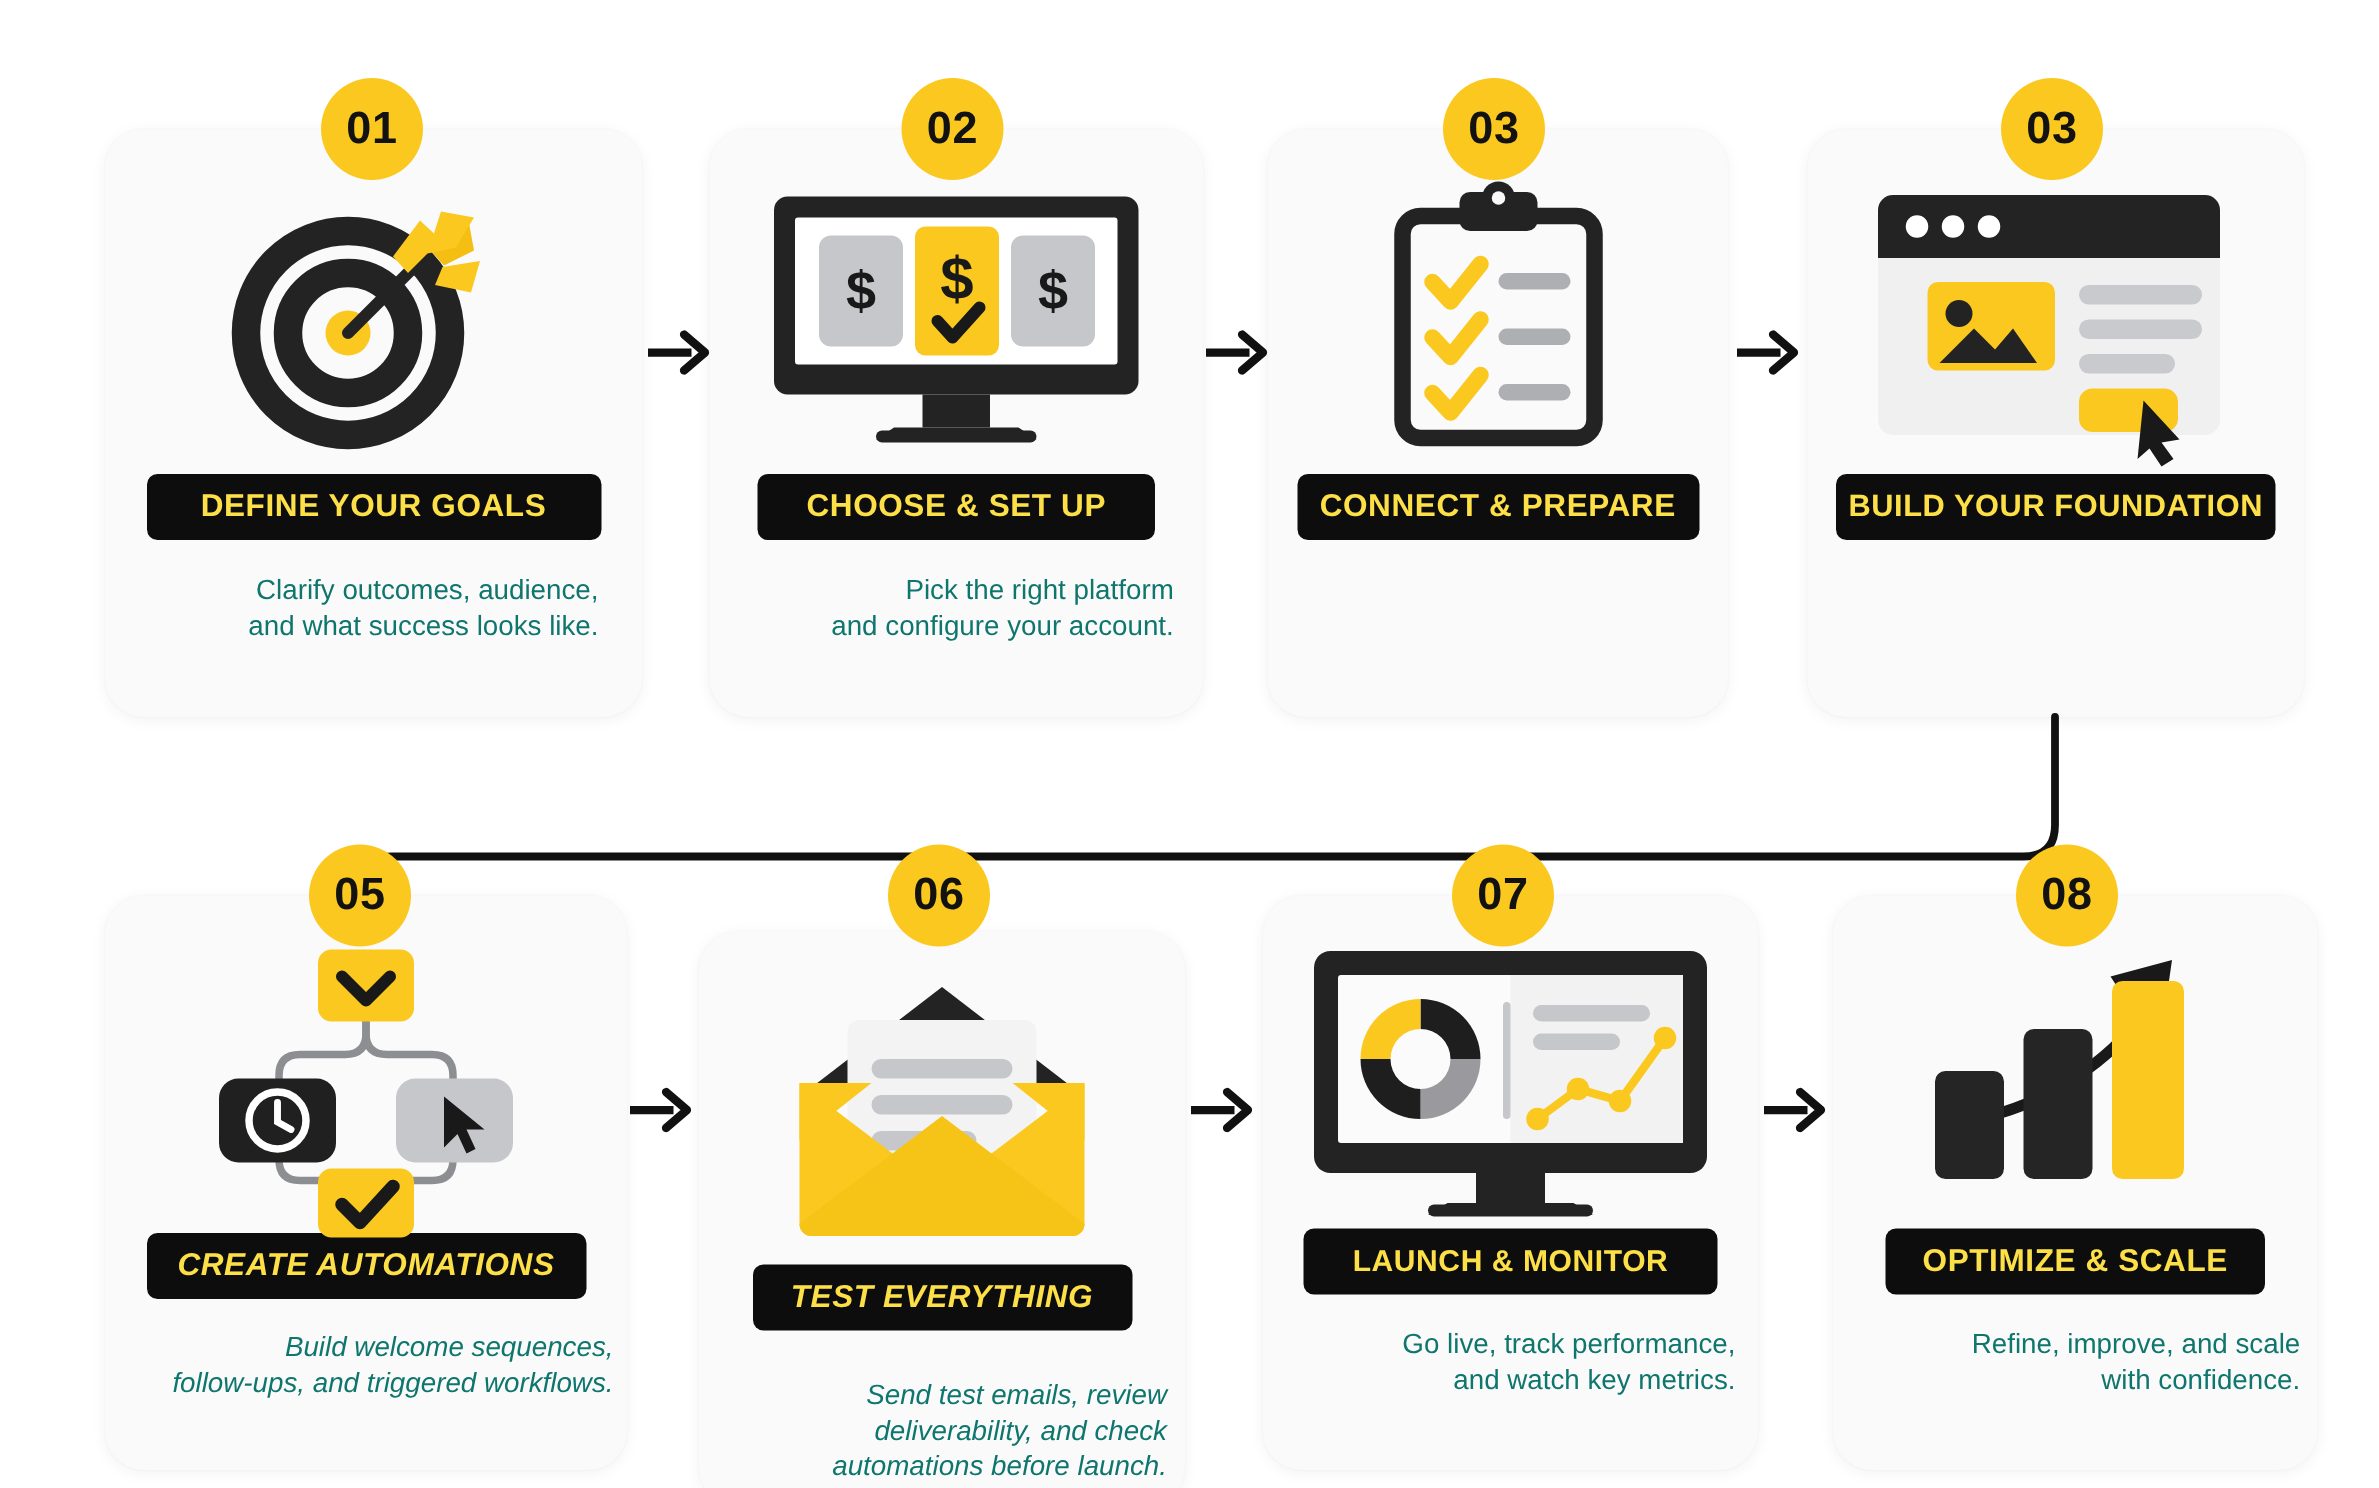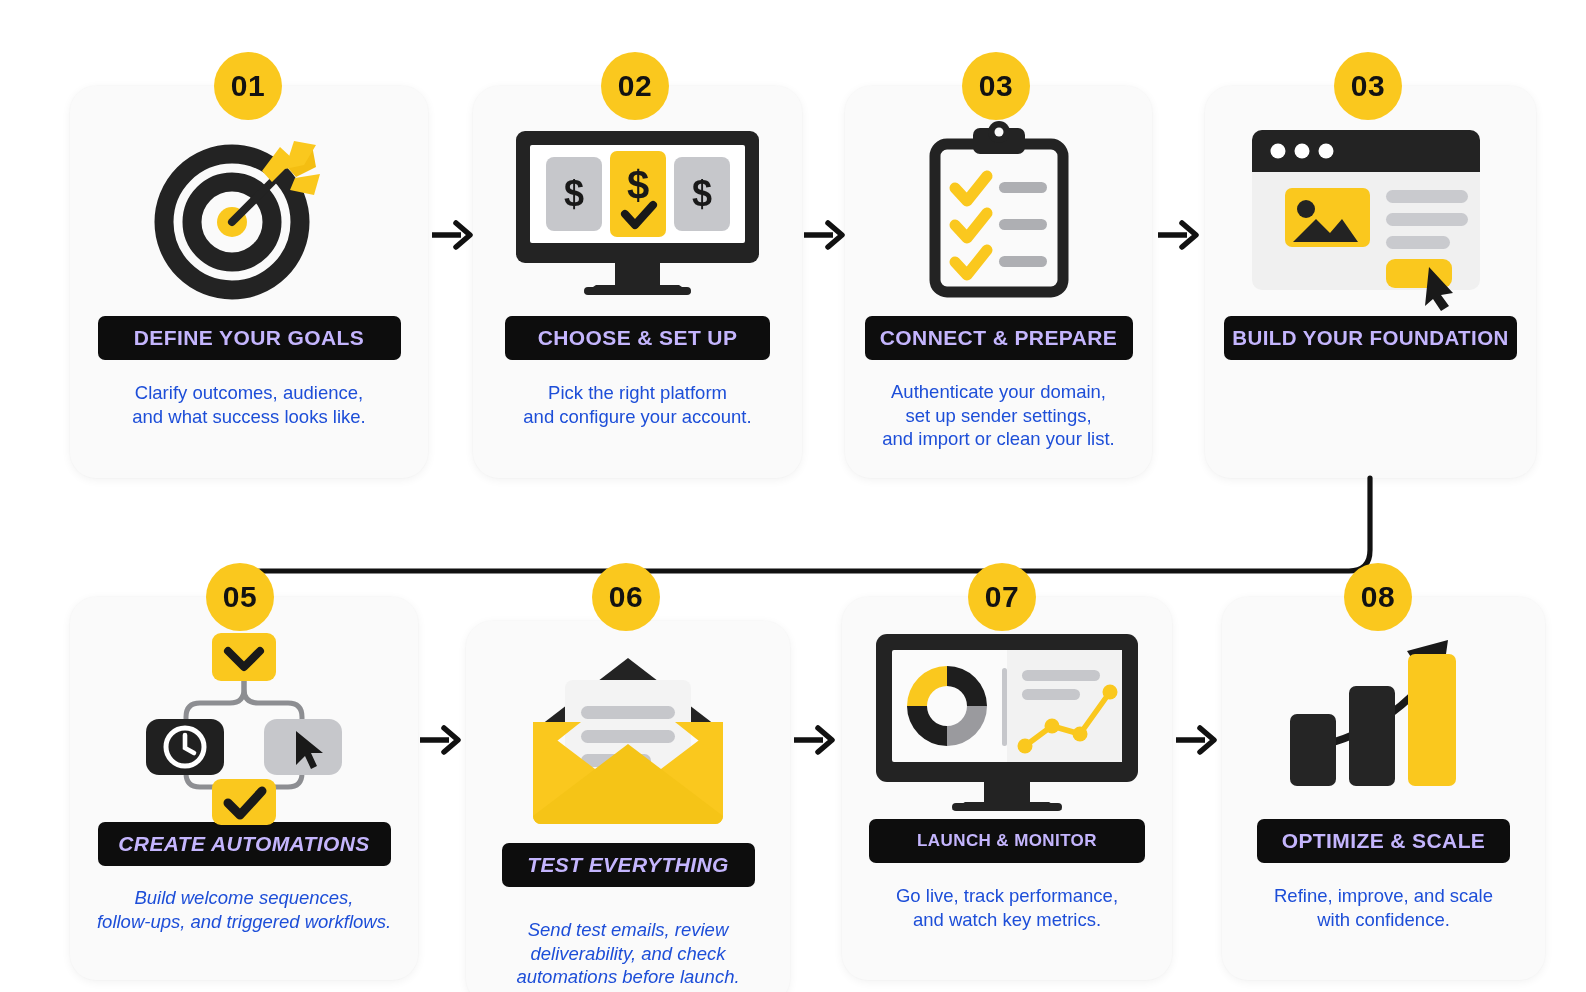--- a/index.html
+++ b/index.html
@@ -21,31 +21,31 @@
     flex-direction: column;
     align-items: center;
   }
   .icon-area {
     width: 100%;
     display: flex; align-items: center; justify-content: center;
     position: relative;
   }
   .label-bar {
     background: #0D0D0D;
-    color: #c4b5fd;
+    color: #fde047;
     border-radius: 7px;
     font-weight: bold;
     letter-spacing: 0.4px;
     text-align: center;
     white-space: nowrap;
     display: flex; align-items: center; justify-content: center;
   }
   .desc {
-    color: #1d4ed8;
-    text-align: center;
+    color: #0f766e;
+    text-align: right;
     font-size: 18.5px;
     line-height: 23.5px;
     white-space: pre-line;
   }
 
   
   .badge {
     position: absolute;
     width: 68px; height: 68px;
     border-radius: 50%;
@@ -151,23 +151,20 @@
         <rect x="80" y="60" width="48" height="11" rx="5.5" fill="#AEAFB3"></rect>
         <path d="M36 103 L48 116 L68 91" fill="none" stroke="#FAC81E" stroke-width="11" stroke-linecap="round" stroke-linejoin="round"></path>
         <rect x="80" y="97" width="48" height="11" rx="5.5" fill="#AEAFB3"></rect>
         <path d="M36 140 L48 153 L68 128" fill="none" stroke="#FAC81E" stroke-width="11" stroke-linecap="round" stroke-linejoin="round"></path>
         <rect x="80" y="134" width="48" height="11" rx="5.5" fill="#AEAFB3"></rect>
       </svg>
     </div>
     <div class="label-bar" style="width:268px; height:44px; font-size:21px; margin-top:4px;">
       <span>CONNECT &amp; PREPARE</span>
     </div>
-    <div class="desc" style="margin-top:20px; width:290px;">Authenticate your domain,
-set up sender settings,
-and import or clean your list.</div>
   </div>
 
   <div class="arrow" style="left:1156px; top:218px;">
     <svg width="44" height="34" viewBox="0 0 44 34">
       <path d="M2 17 H31" stroke="#111" stroke-width="5.5"></path>
       <path d="M26 5 L40 17 L26 29" fill="none" stroke="#111" stroke-width="5.5" stroke-linecap="round" stroke-linejoin="round"></path>
     </svg>
   </div>
 
   <div class="badge" style="left:1334px; top:52px;">
@@ -305,21 +302,21 @@
         <circle cx="153" cy="116" r="7.5" fill="#FAC81E"></circle>
         <circle cx="180" cy="96" r="7.5" fill="#FAC81E"></circle>
         <circle cx="208" cy="104" r="7.5" fill="#FAC81E"></circle>
         <circle cx="238" cy="62" r="7.5" fill="#FAC81E"></circle>
 
         <rect x="112" y="152" width="46" height="20" fill="#232323"></rect>
         <path d="M93 172 L177 172 L190 180 L80 180 Z" fill="#232323"></path>
         <rect x="80" y="173" width="110" height="8" rx="4" fill="#232323"></rect>
       </svg>
     </div>
-    <div class="label-bar" style="width:276px; height:44px; font-size:17px; margin-top:4px;">
+    <div class="label-bar" style="width:276px; height:44px; font-size:20px; margin-top:4px;">
       <span>LAUNCH &amp; MONITOR</span>
     </div>
     <div class="desc" style="margin-top:21px; width:300px;">Go live, track performance,
 and watch key metrics.</div>
   </div>
 
   <div class="arrow" style="left:1174px; top:723px;">
     <svg width="44" height="34" viewBox="0 0 44 34">
       <path d="M2 17 H31" stroke="#111" stroke-width="5.5"></path>
       <path d="M26 5 L40 17 L26 29" fill="none" stroke="#111" stroke-width="5.5" stroke-linecap="round" stroke-linejoin="round"></path>

